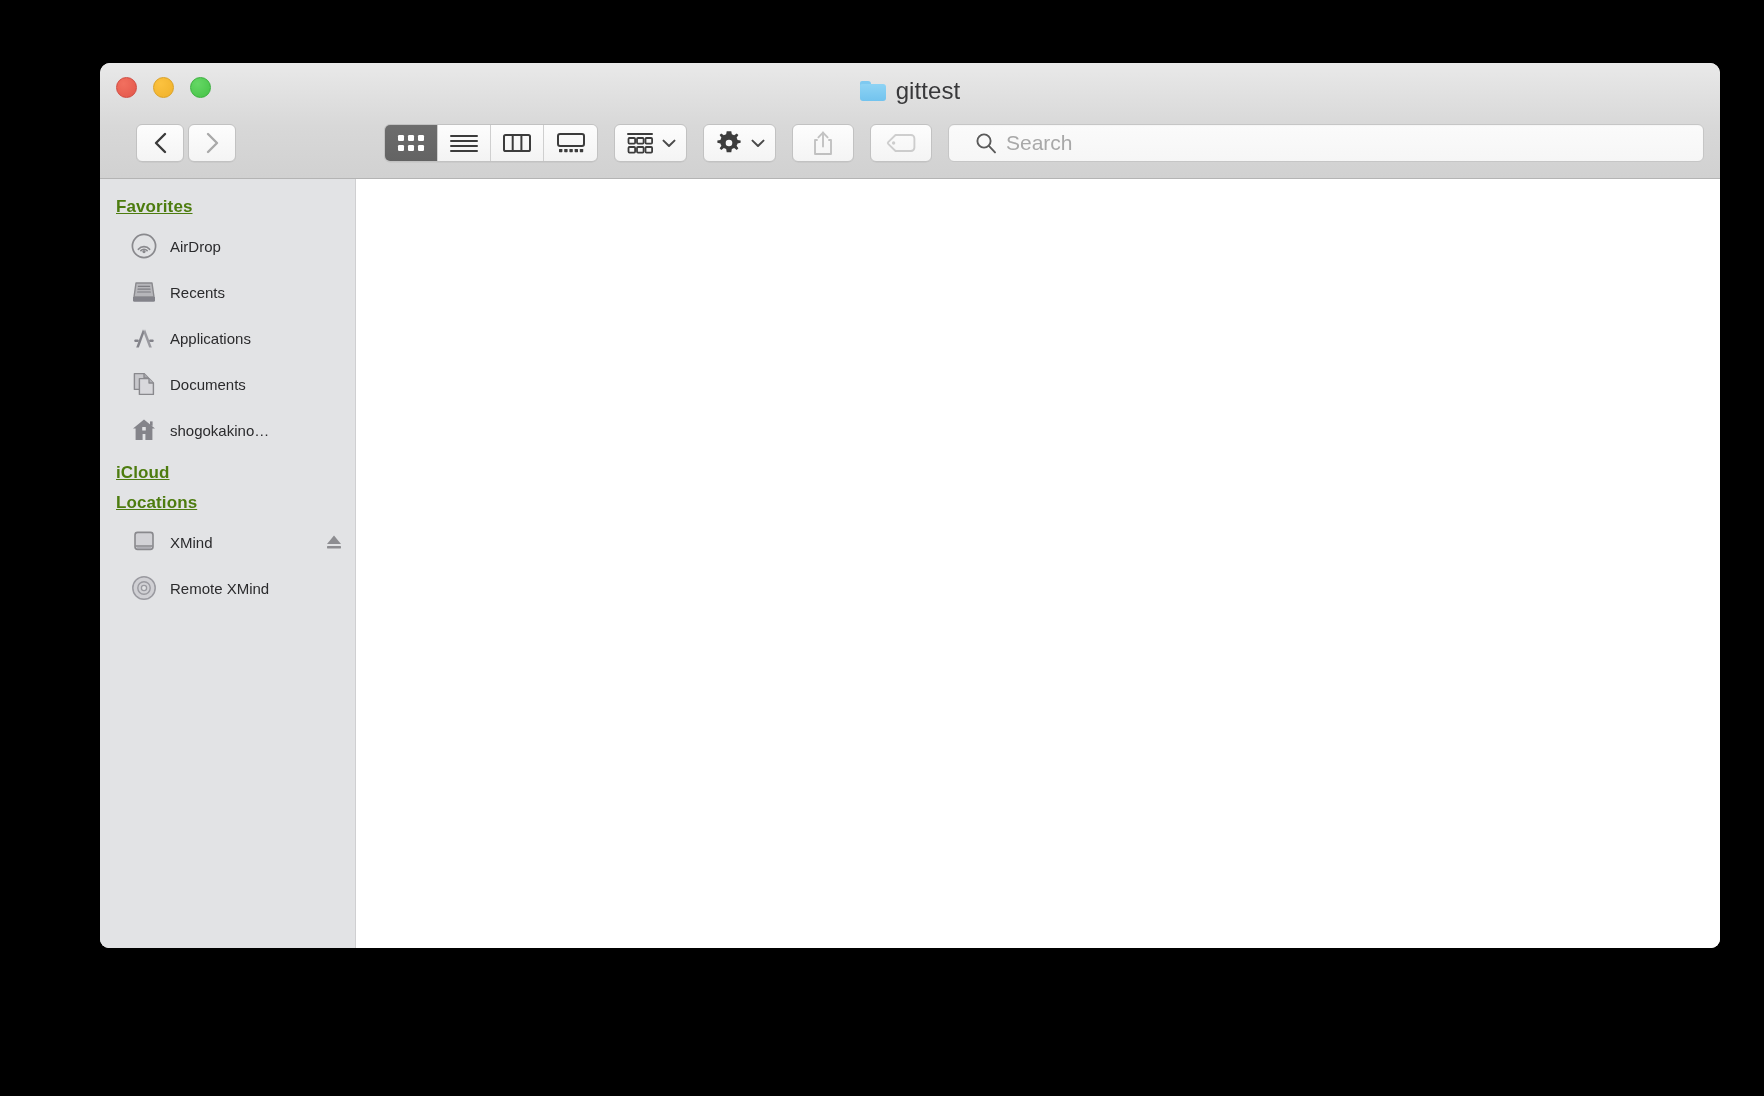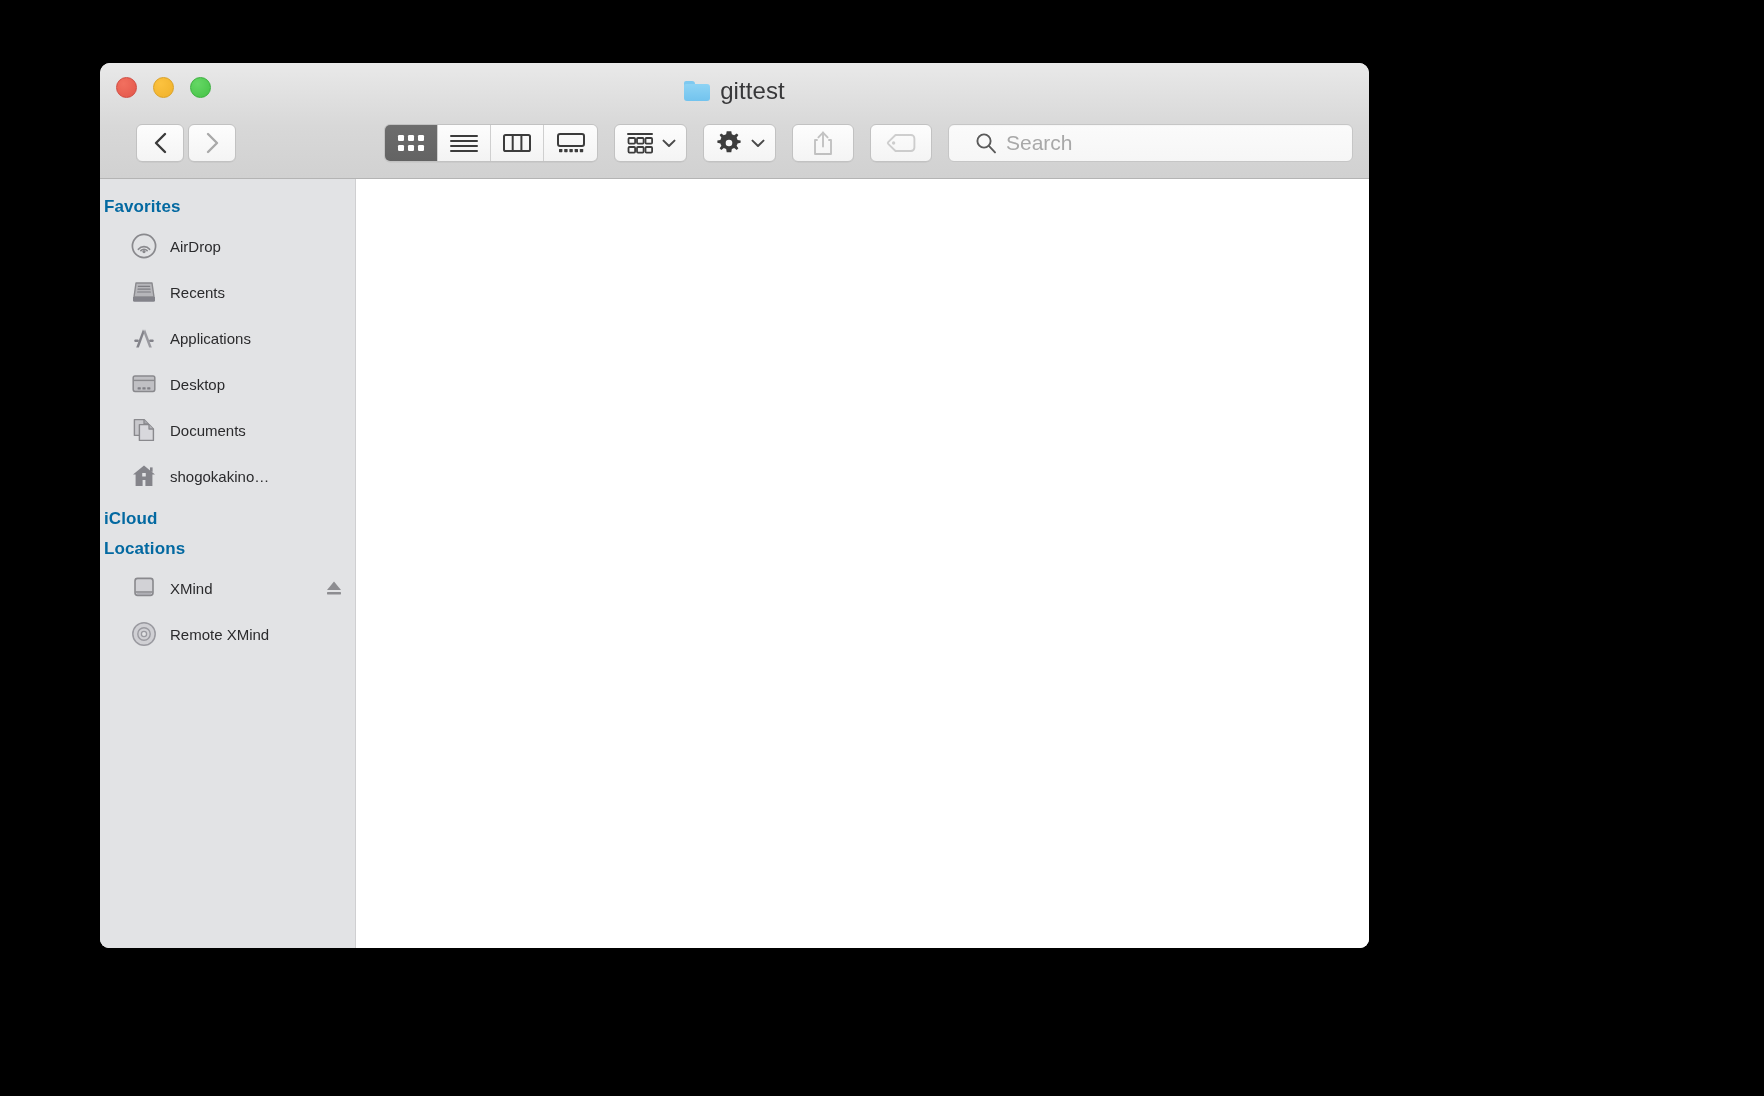--- a/index.html
+++ b/index.html
@@ -18,21 +18,21 @@
     width: 1764px;
     height: 1096px;
     background: #000000;
   }
 
   
   .window {
     position: absolute;
     left: 100px;
     top: 63px;
-    width: 1269px;
+    width: 1620px;
     height: 885px;
     border-radius: 10px 10px 9px 9px;
     overflow: hidden;
     background: #ffffff;
     box-shadow: 0 0 0 0.5px rgba(0,0,0,0.35);
   }
 
   
   .titlebar {
     position: relative;
@@ -201,25 +201,26 @@
     background: #e2e3e5;
     border-right: 1px solid #cfcfd1;
     box-sizing: border-box;
     padding-top: 14px;
     overflow: hidden;
     flex: none;
   }
 
   .sb-header {
     font-size: 17px;
-    color: #0369a1;
+    color: #4d7c0f;
     font-weight: 700;
-    padding: 0 0 0 4px;
+    padding: 0 0 0 16px;
     margin: 10px 0 6px 0;
     letter-spacing: 0.1px;
+    text-decoration: underline;
   }
   .sb-header.first { margin-top: 4px; }
 
   .sb-item {
     height: 46px;
     display: flex;
     align-items: center;
     padding: 0 12px 0 30px;
     gap: 12px;
     cursor: default;
@@ -432,34 +433,20 @@
             <svg width="26" height="26" viewBox="0 0 26 26">
               <path d="M5.2 22.4 L12 4.2 L13.4 7.6 L7.8 22.4 Z" fill="#83838a"></path>
               <path d="M20.8 22.4 L14 4.2 L12.6 7.6 L18.2 22.4 Z" fill="#9a9aa0"></path>
               <rect x="3.4" y="14.4" width="4.3" height="2.6" rx="0.8" fill="#83838a"></rect>
               <rect x="18.3" y="14.4" width="4.3" height="2.6" rx="0.8" fill="#83838a"></rect>
             </svg>
           </span>
           <span class="sb-label">Applications</span>
         </div>
 
-        <div class="sb-item">
-          <span class="sb-icon">
-            <svg width="26" height="26" viewBox="0 0 26 26">
-              <rect x="2.2" y="5" width="21.6" height="15.4" rx="1.8" fill="#c0c0c4" stroke="#89898d" stroke-width="1.5"></rect>
-              <line x1="2.2" y1="9.4" x2="23.8" y2="9.4" stroke="#89898d" stroke-width="1.4"></line>
-              <g fill="#7f7f85">
-                <rect x="6.6" y="16.2" width="3.2" height="2.4" rx="0.5"></rect>
-                <rect x="11.4" y="16.2" width="3.2" height="2.4" rx="0.5"></rect>
-                <rect x="16.2" y="16.2" width="3.2" height="2.4" rx="0.5"></rect>
-              </g>
-            </svg>
-          </span>
-          <span class="sb-label">Desktop</span>
-        </div>
 
         <div class="sb-item">
           <span class="sb-icon">
             <svg width="26" height="26" viewBox="0 0 26 26">
               <path d="M3.4 2.6 L13 2.6 L17.4 7 L17.4 18.4 L3.4 18.4 Z" fill="#c8c8cc" stroke="#89898d" stroke-width="1.4" stroke-linejoin="round"></path>
               <path d="M13 2.6 L13 7 L17.4 7" fill="#a8a8ae" stroke="#89898d" stroke-width="1.3" stroke-linejoin="round"></path>
               <path d="M8.4 7.6 L18 7.6 L22.4 12 L22.4 23.4 L8.4 23.4 Z" fill="#d8d8dc" stroke="#89898d" stroke-width="1.4" stroke-linejoin="round"></path>
               <path d="M18 7.6 L18 12 L22.4 12" fill="#b2b2b8" stroke="#89898d" stroke-width="1.3" stroke-linejoin="round"></path>
             </svg>
           </span>

